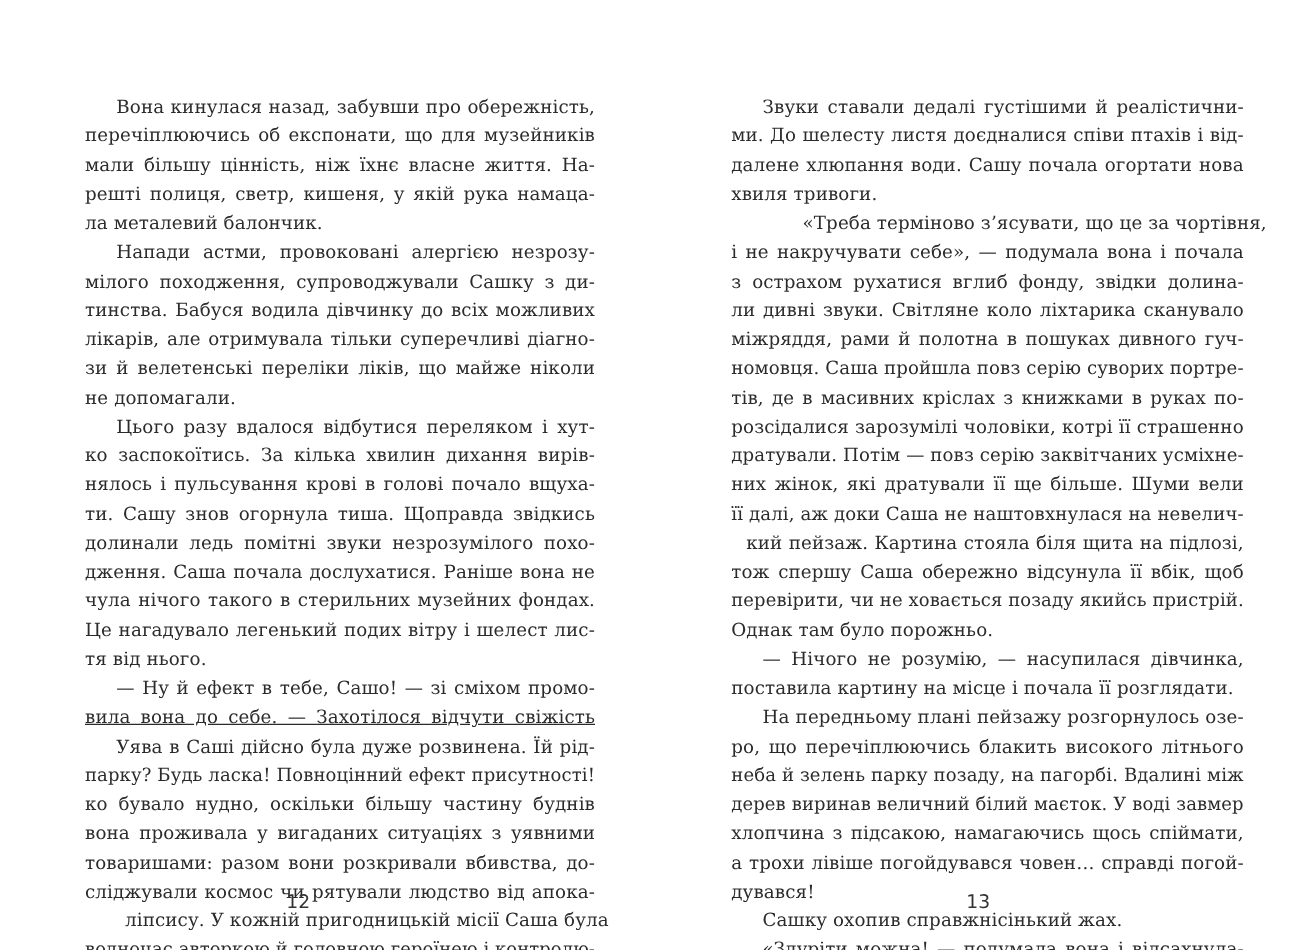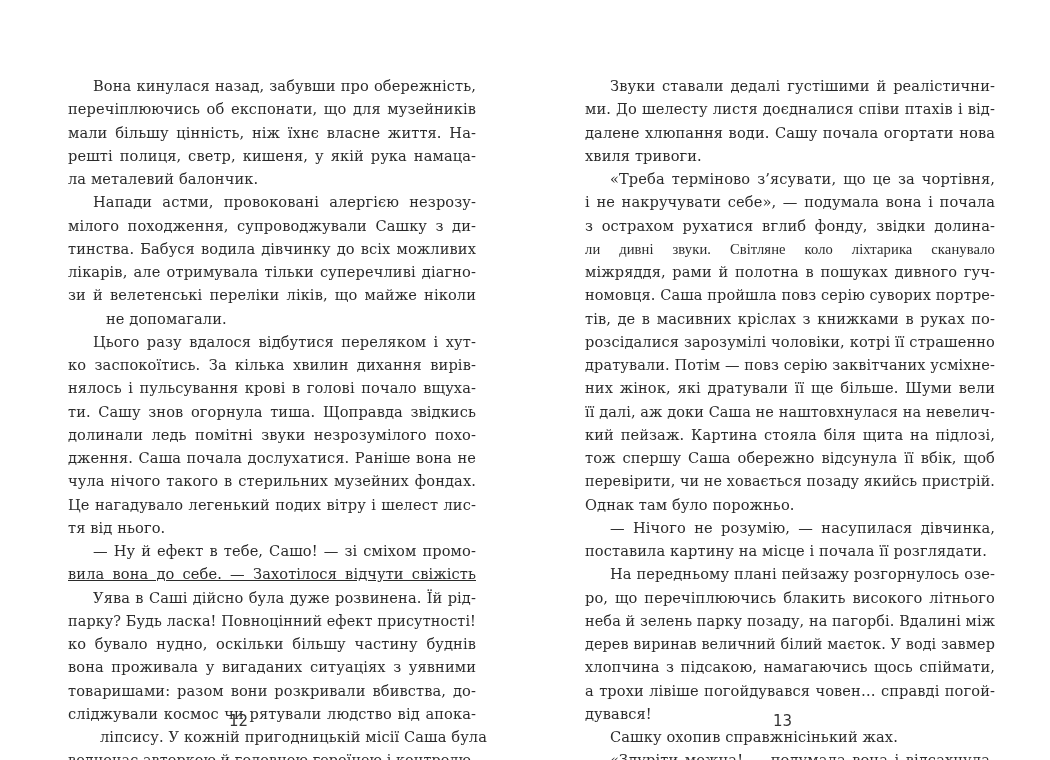--- a/index.html
+++ b/index.html
@@ -37,21 +37,21 @@
     <span class="line indent"><span style="white-space: nowrap; word-spacing: 0px;">Вона кинулася назад, забувши про обережність,</span></span>
     <span class="line"><span style="white-space: nowrap; word-spacing: 0px;">перечіплюючись об експонати, що для музейників</span></span>
     <span class="line"><span style="white-space: nowrap; word-spacing: 0px;">мали більшу цінність, ніж їхнє власне життя. На-</span></span>
     <span class="line"><span style="white-space: nowrap; word-spacing: 0px;">решті полиця, светр, кишеня, у якій рука намаца-</span></span>
     <span class="line last"><span style="white-space: nowrap;">ла металевий балончик.</span></span>
     <span class="line indent"><span style="white-space: nowrap; word-spacing: 0px;">Напади астми, провоковані алергією незрозу-</span></span>
     <span class="line"><span style="white-space: nowrap; word-spacing: 0px;">мілого походження, супроводжували Сашку з ди-</span></span>
     <span class="line"><span style="white-space: nowrap; word-spacing: 0px;">тинства. Бабуся водила дівчинку до всіх можливих</span></span>
     <span class="line"><span style="white-space: nowrap; word-spacing: 0px;">лікарів, але отримувала тільки суперечливі діагно-</span></span>
     <span class="line"><span style="white-space: nowrap; word-spacing: 0px;">зи й велетенські переліки ліків, що майже ніколи</span></span>
-    <span class="line last"><span style="white-space: nowrap; margin-left: 38px;">не допомагали.</span></span>
+    <span class="line last"><span style="white-space: nowrap;">не допомагали.</span></span>
     <span class="line indent"><span style="white-space: nowrap; word-spacing: 0px;">Цього разу вдалося відбутися переляком і хут-</span></span>
     <span class="line"><span style="white-space: nowrap; word-spacing: 0px;">ко заспокоїтись. За кілька хвилин дихання вирів-</span></span>
     <span class="line"><span style="white-space: nowrap; word-spacing: 0px;">нялось і пульсування крові в голові почало вщуха-</span></span>
     <span class="line"><span style="white-space: nowrap; word-spacing: 0px;">ти. Сашу знов огорнула тиша. Щоправда звідкись</span></span>
     <span class="line"><span style="white-space: nowrap; word-spacing: 0px;">долинали ледь помітні звуки незрозумілого похо-</span></span>
     <span class="line"><span style="white-space: nowrap; word-spacing: 0px;">дження. Саша почала дослухатися. Раніше вона не</span></span>
     <span class="line"><span style="white-space: nowrap; word-spacing: 0px;">чула нічого такого в стерильних музейних фондах.</span></span>
     <span class="line"><span style="white-space: nowrap; word-spacing: 0px;">Це нагадувало легенький подих вітру і шелест лис-</span></span>
     <span class="line last"><span style="white-space: nowrap;">тя від нього.</span></span>
     <span class="line indent"><span style="white-space: nowrap; word-spacing: 0px;">— Ну й ефект в тебе, Сашо! — зі сміхом промо-</span></span>
@@ -63,32 +63,32 @@
     <span class="line"><span style="white-space: nowrap; word-spacing: 0px;">товаришами: разом вони розкривали вбивства, до-</span></span>
     <span class="line"><span style="white-space: nowrap; word-spacing: 0px;">сліджували космос чи рятували людство від апока-</span></span>
     <span class="line"><span style="white-space: nowrap; word-spacing: 0px; margin-left: 32px;">ліпсису. У кожній пригодницькій місії Саша була</span></span>
     <span class="line"><span style="white-space: nowrap; display: inline-block; transform-origin: left center; transform: scaleX(0.979114);">водночас авторкою й головною героїнею і контролю-</span></span>
   </div>
 <div class="page right" id="right-page">
     <span class="line indent"><span style="white-space: nowrap; word-spacing: 0px;">Звуки ставали дедалі густішими й реалістични-</span></span>
     <span class="line"><span style="white-space: nowrap; word-spacing: 0px;">ми. До шелесту листя доєдналися співи птахів і від-</span></span>
     <span class="line"><span style="white-space: nowrap; word-spacing: 0px;">далене хлюпання води. Сашу почала огортати нова</span></span>
     <span class="line last"><span style="white-space: nowrap;">хвиля тривоги.</span></span>
-    <span class="line indent"><span style="white-space: nowrap; word-spacing: 0px;">«Треба терміново з’ясувати, що це за чортівня,</span></span>
+    <span class="line indent"><span style="white-space: nowrap; word-spacing: 0px; margin-left: 32px;">«Треба терміново з’ясувати, що це за чортівня,</span></span>
     <span class="line"><span style="white-space: nowrap; word-spacing: 0px;">і не накручувати себе», — подумала вона і почала</span></span>
     <span class="line"><span style="white-space: nowrap; word-spacing: 0px;">з острахом рухатися вглиб фонду, звідки долина-</span></span>
-    <span class="line"><span style="white-space: nowrap; word-spacing: 0px; font-family: Liberation Serif, serif;">ли дивні звуки. Світляне коло ліхтарика сканувало</span></span>
+    <span class="line"><span style="white-space: nowrap; word-spacing: 0px;">ли дивні звуки. Світляне коло ліхтарика сканувало</span></span>
     <span class="line"><span style="white-space: nowrap; word-spacing: 0px; margin-top: 32px;">міжряддя, рами й полотна в пошуках дивного гуч-</span></span>
     <span class="line"><span style="white-space: nowrap; display: inline-block; transform-origin: left center; transform: scaleX(0.994882);">номовця. Саша пройшла повз серію суворих портре-</span></span>
     <span class="line"><span style="white-space: nowrap; word-spacing: 0px;">тів, де в масивних кріслах з книжками в руках по-</span></span>
     <span class="line"><span style="white-space: nowrap; word-spacing: 0px;">розсідалися зарозумілі чоловіки, котрі її страшенно</span></span>
     <span class="line"><span style="white-space: nowrap; display: inline-block; transform-origin: left center; transform: scaleX(0.993751);">дратували. Потім — повз серію заквітчаних усміхне-</span></span>
     <span class="line"><span style="white-space: nowrap; word-spacing: 0px;">них жінок, які дратували її ще більше. Шуми вели</span></span>
     <span class="line"><span style="white-space: nowrap; display: inline-block; transform-origin: left center; transform: scaleX(0.992398);">її далі, аж доки Саша не наштовхнулася на невелич-</span></span>
-    <span class="line"><span style="white-space: nowrap; word-spacing: 0px;">кий пейзаж. Картина стояла біля щита на підлозі,</span></span>
+    <span class="line"><span style="white-space: nowrap; word-spacing: 0px; margin-left: 12px;">кий пейзаж. Картина стояла біля щита на підлозі,</span></span>
     <span class="line"><span style="white-space: nowrap; word-spacing: 0px;">тож спершу Саша обережно відсунула її вбік, щоб</span></span>
     <span class="line"><span style="white-space: nowrap; display: inline-block; transform-origin: left center; transform: scaleX(0.98325);">перевірити, чи не ховається позаду якийсь пристрій.</span></span>
     <span class="line last"><span style="white-space: nowrap;">Однак там було порожньо.</span></span>
     <span class="line indent"><span style="white-space: nowrap; word-spacing: 0px;">— Нічого не розумію, — насупилася дівчинка,</span></span>
     <span class="line last"><span style="white-space: nowrap;">поставила картину на місце і почала її розглядати.</span></span>
     <span class="line indent"><span style="white-space: nowrap; word-spacing: 0px;">На передньому плані пейзажу розгорнулось озе-</span></span>
     <span class="line"><span style="white-space: nowrap; word-spacing: 0px;">ро, що перечіплюючись блакить високого літнього</span></span>
     <span class="line"><span style="white-space: nowrap; display: inline-block; transform-origin: left center; transform: scaleX(0.988436);">неба й зелень парку позаду, на пагорбі. Вдалині між</span></span>
     <span class="line"><span style="white-space: nowrap; display: inline-block; transform-origin: left center; transform: scaleX(0.985429);">дерев виринав величний білий маєток. У воді завмер</span></span>
     <span class="line"><span style="white-space: nowrap; word-spacing: 0px;">хлопчина з підсакою, намагаючись щось спіймати,</span></span>

